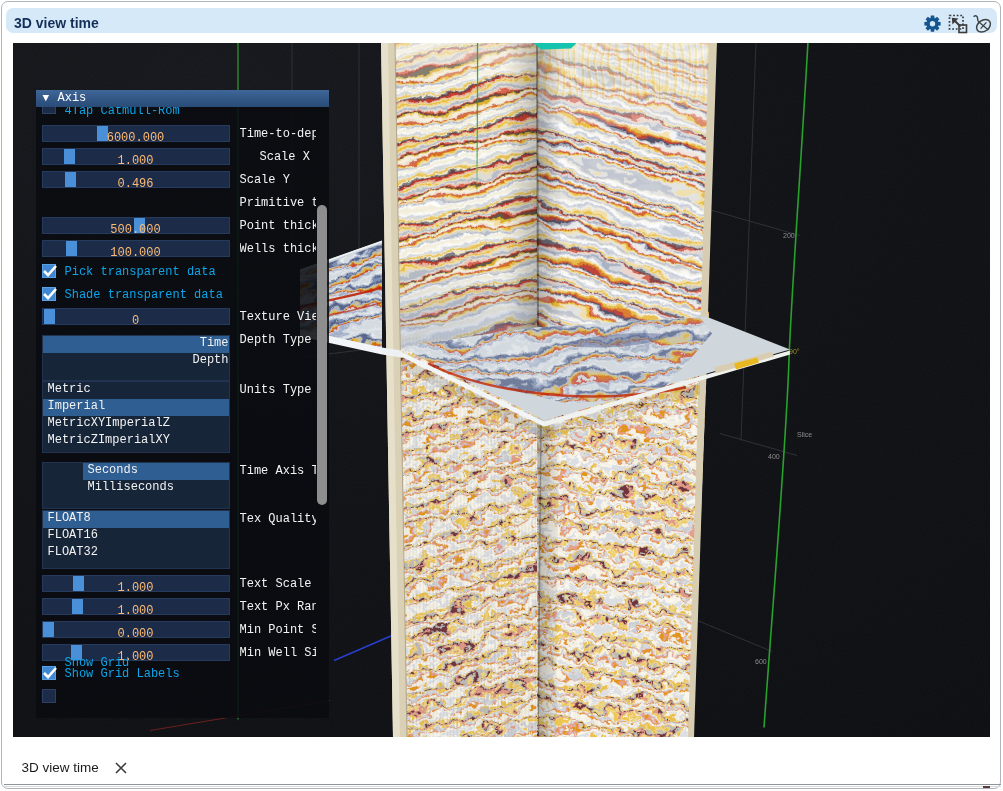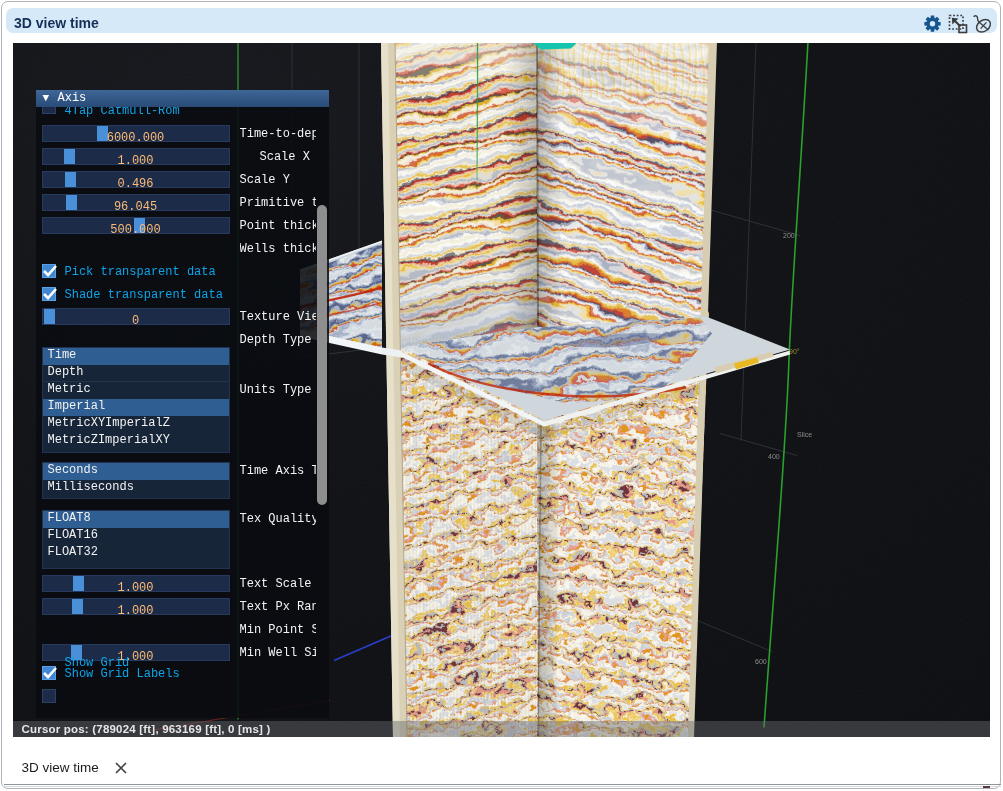--- a/index.html
+++ b/index.html
@@ -362,74 +362,78 @@
             <div class="val">6000.000</div>
           </div>
   <div class="trk" style="top:41px;">
             <div class="hnd" style="left:21px;"></div>
             <div class="val">1.000</div>
           </div>
   <div class="trk" style="top:64px;">
             <div class="hnd" style="left:22px;"></div>
             <div class="val">0.496</div>
           </div>
-  <div class="trk" style="top:87px;">
-            <div class="hnd" style="left:23px;"></div>
-            <div class="val">96.045</div>
-          </div>
   <div class="trk" style="top:110px;">
             <div class="hnd" style="left:91px;"></div>
             <div class="val">500.000</div>
+          </div>
+  <div class="trk" style="top:133px;">
+            <div class="hnd" style="left:23px;"></div>
+            <div class="val">100.000</div>
           </div>
 
   <div class="cb on" style="top:157px;">
             <svg width="18" height="18" viewBox="0 0 18 18">
               <path d="M3 9l4 4 8-9" stroke="#fff" stroke-width="2.6" fill="none"></path>
             </svg>
           </div>
   <div class="cbl" style="top:158px;">Pick transparent data</div>
   <div class="cb on" style="top:180px;">
             <svg width="18" height="18" viewBox="0 0 18 18">
               <path d="M3 9l4 4 8-9" stroke="#fff" stroke-width="2.6" fill="none"></path>
             </svg>
           </div>
   <div class="cbl" style="top:181px;">Shade transparent data</div>
 
   <div class="trk" style="top:201px;">
             <div class="hnd" style="left:1px;"></div>
             <div class="val">0</div>
           </div>
 
-  <div class="lst" style="top:240px;height:46px;">
+  <div class="lst" style="top:228px;height:46px;text-align:right;">
     <div class="li sel">Time</div>
     <div class="li">Depth</div>
   </div>
   <div class="lst" style="top:274px;height:72px;">
     <div class="li">Metric</div>
     <div class="li sel">Imperial</div>
     <div class="li">MetricXYImperialZ</div>
     <div class="li">MetricZImperialXY</div>
   </div>
-  <div class="lst" style="top:355px;height:37px;">
+  <div class="lst" style="top:355px;height:47px;padding-left:40px;">
     <div class="li sel">Seconds</div>
     <div class="li">Milliseconds</div>
   </div>
   <div class="lst" style="top:403px;height:59px;">
     <div class="li sel">FLOAT8</div>
     <div class="li">FLOAT16</div>
     <div class="li">FLOAT32</div>
   </div>
 
   <div class="trk" style="top:468px;">
             <div class="hnd" style="left:30px;"></div>
             <div class="val">1.000</div>
           </div>
   <div class="trk" style="top:491px;">
             <div class="hnd" style="left:29px;"></div>
             <div class="val">1.000</div>
+          </div>
+  <div class="trk" style="top:514px;">
+            <div class="hnd" style="left:0px;"></div>
+            <div class="val">0.000</div>
           </div>
   <div class="trk" style="top:537px;">
             <div class="hnd" style="left:28px;"></div>
             <div class="val">1.000</div>
           </div>
 
   <div class="cb on" style="top:559px;">
             <svg width="18" height="18" viewBox="0 0 18 18">
               <path d="M3 9l4 4 8-9" stroke="#fff" stroke-width="2.6" fill="none"></path>
             </svg>
@@ -450,23 +454,20 @@
   <div class="lbl" style="top:276px;">Units Type</div>
   <div class="lbl" style="top:357px;">Time Axis Ty</div>
   <div class="lbl" style="top:405px;">Tex Quality</div>
   <div class="lbl" style="top:470px;">Text Scale</div>
   <div class="lbl" style="top:493px;">Text Px Rang</div>
   <div class="lbl" style="top:516px;">Min Point Si</div>
   <div class="lbl" style="top:539px;">Min Well Siz</div>
   <div id="pscroll"></div>
 </div>
 </div>
-<div id="statusbar">
-        <span>Cursor pos: (789024 [ft], 963169 [ft], 0 [ms] )</span>
-      </div>
 </div>
 <div id="tabtext">3D view time</div>
 <div id="tabx"><svg width="14" height="14" viewBox="0 0 14 14">
         <path d="M2 2 L12 12 M12 2 L2 12" stroke="#3c3c3c" stroke-width="1.6"></path>
       </svg></div>
 <div id="bline1"></div>
     <div id="bline2"></div>
     <div id="btick"></div>
 </div>
 

